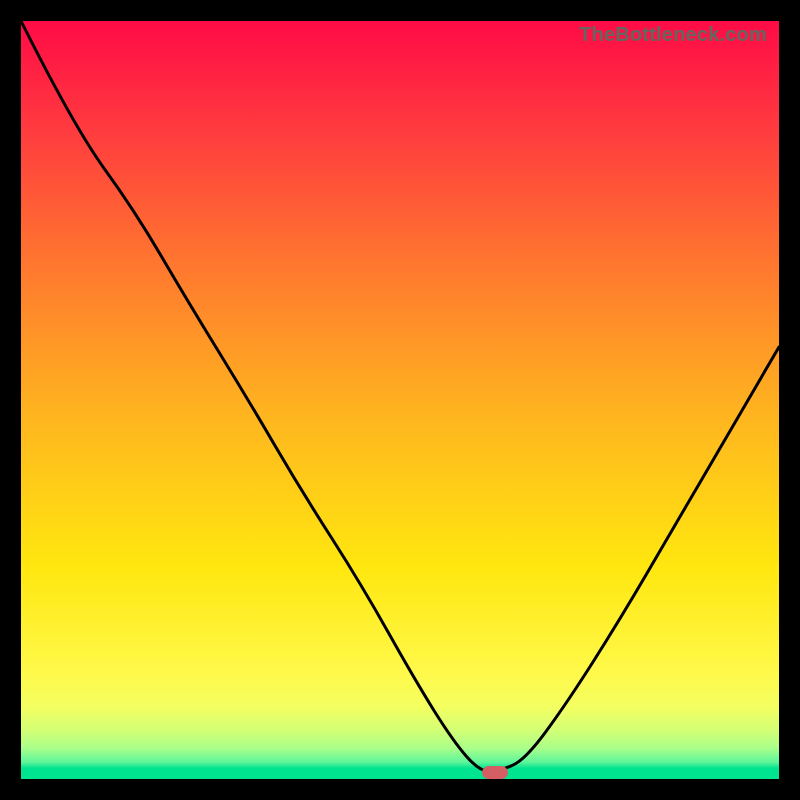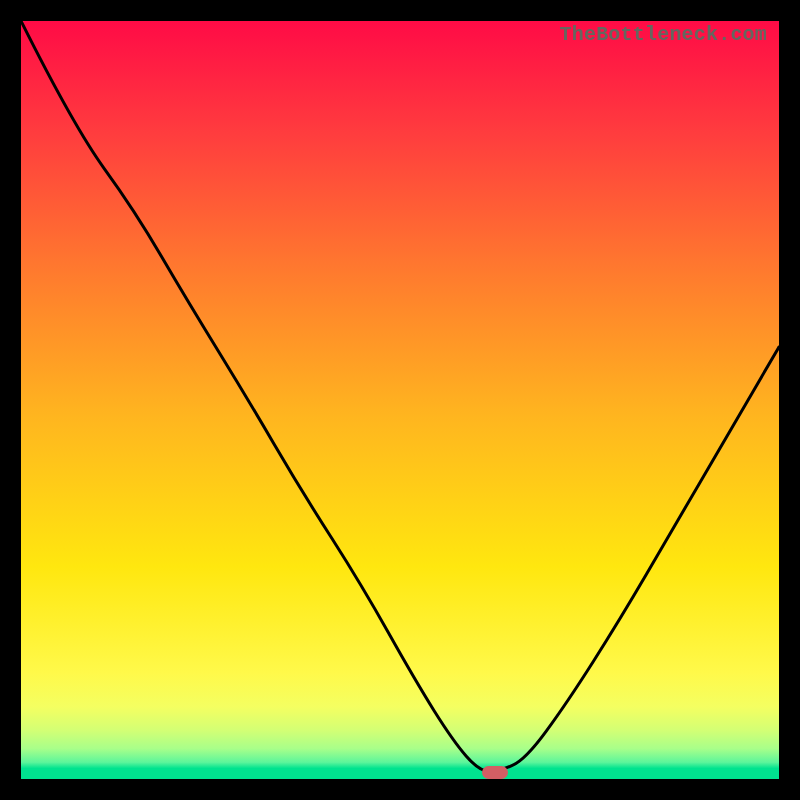--- a/index.html
+++ b/index.html
@@ -36,21 +36,21 @@
       #a8ff8a 96%,
       #5cf59b 97.8%,
       #00e38f 98.6%,
       #00e38f 100%
     );
   }
   .watermark {
     position: absolute;
     top: 2px;
     right: 12px;
-    font-family: Liberation Mono, monospace;
+    font-family: Liberation Sans, sans-serif;
     font-size: 20px;
     font-weight: 600;
     color: #64675f;
     letter-spacing: 0.2px;
     pointer-events: none;
   }
   svg.curve {
     position: absolute;
     left: 0;
     top: 0;

